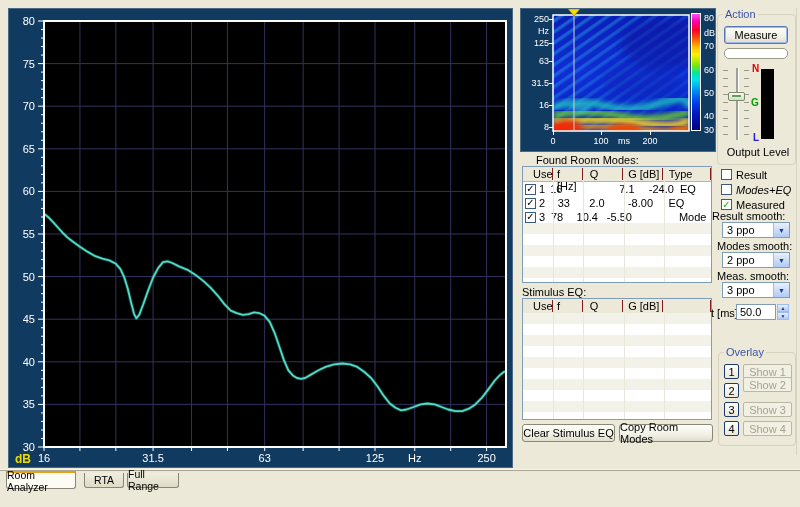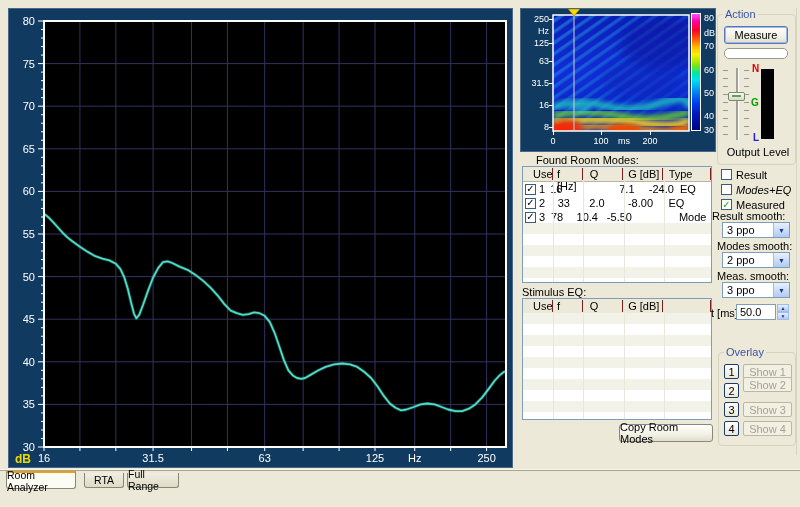--- a/index.html
+++ b/index.html
@@ -323,20 +323,21 @@
         <div class="xt-hcell" style="width: 40px; padding-left: 5px;">G [dB]</div>
         <div class="xt-hcell" style="width: 49px; padding-left: 6px;"></div>
       </div>
       <div class="xt-fill" style="top: 14px;"></div>
       <div class="xt-sep" style="left: 30px;"></div>
       <div class="xt-sep" style="left: 60px;"></div>
       <div class="xt-sep" style="left: 101px;"></div>
       <div class="xt-sep" style="left: 141px;"></div>
     </div>
 
+  <div class="xpbtn" style="left:522px;top:424px;width:93px;height:18px;">Clear Stimulus EQ</div>
   <div class="xpbtn" style="left:619px;top:424px;width:94px;height:18px;">Copy Room Modes</div>
 
   <div class="groupbox" style="left:717px;top:14px;width:79px;height:151px;"></div>
   <span class="grouplabel" style="left:723px;top:8px;">Action</span>
   <div class="xpbtn default-btn" style="left:724px;top:26px;width:64px;height:18px;">Measure</div>
   <div class="progress" style="left:724px;top:48px;width:64px;height:11px;"></div>
 
   <div>
     <div class="tickcol" style="left:723px;top:70px;height:66px;"></div>
     <div class="tickcol" style="left:744px;top:70px;height:66px;"></div>

